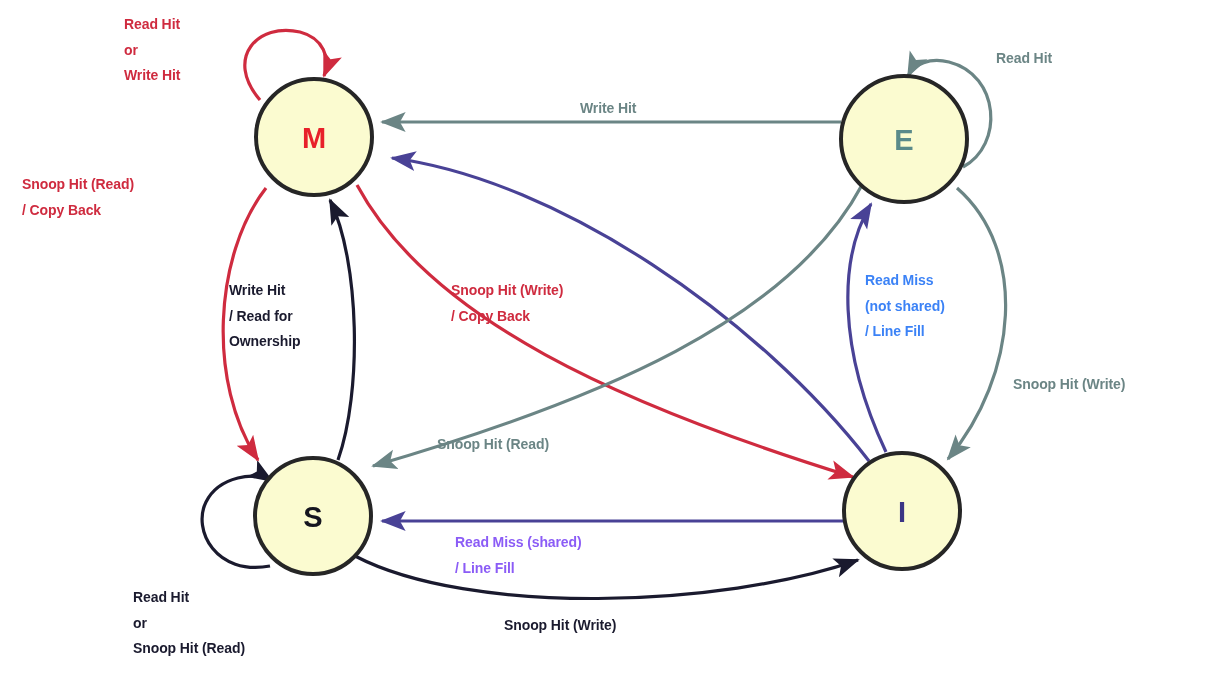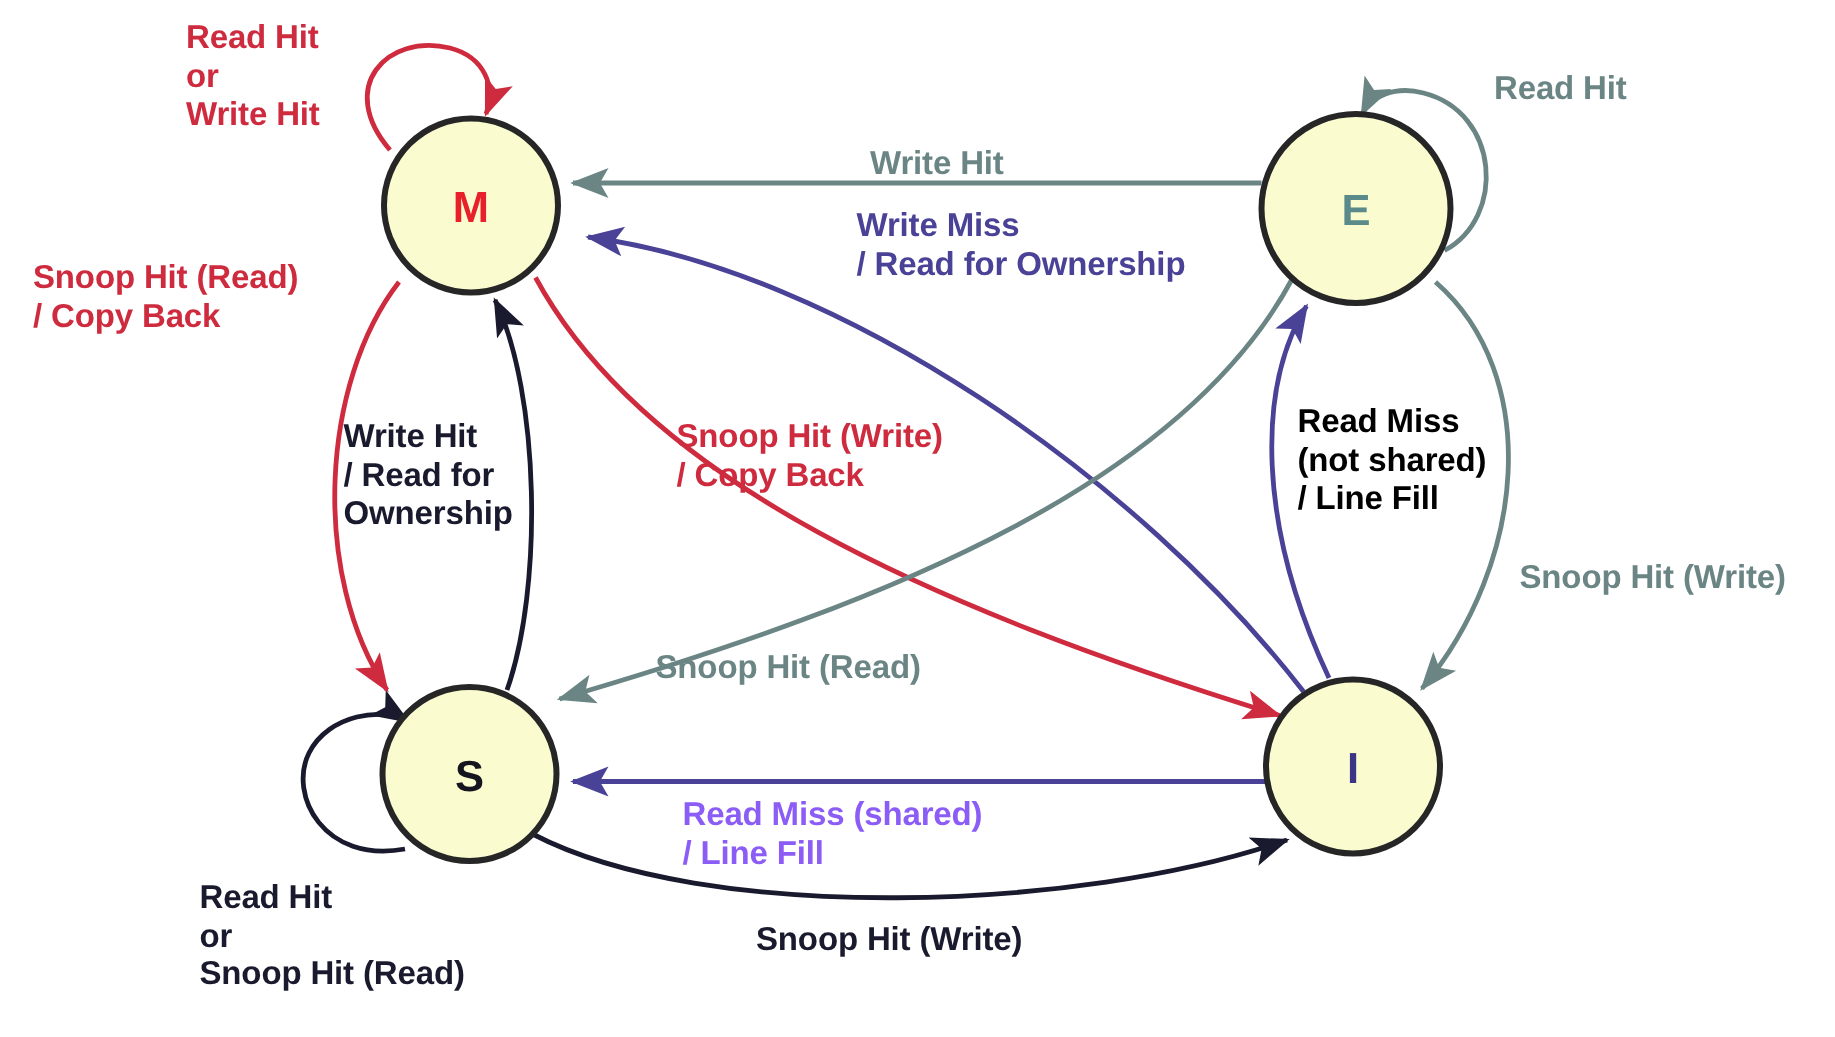--- a/index.html
+++ b/index.html
@@ -26,21 +26,21 @@
   }
   .state-label {
     font-family: "Liberation Sans", sans-serif;
     font-weight: bold;
     font-size: 29px;
   }
   .edge-label {
     position: absolute;
     font-family: "Liberation Sans", sans-serif;
     font-weight: bold;
-    font-size: 22px;
+    font-size: 14px;
     line-height: 25.5px;
     white-space: pre;
     letter-spacing: -0.1px;
   }
 </style>
 </head>
 <body>
 
 <div id="diagram-root">
 
@@ -108,34 +108,32 @@
   </svg>
 
   <div class="edge-label" style="left:124px; top:12px; color:#cf2b3f;">Read Hit
 or
 Write Hit</div>
 
   <div class="edge-label" style="left:996px; top:46px; color:#6b8585;">Read Hit</div>
 
   <div class="edge-label" style="left:580px; top:96px; color:#6b8585;">Write Hit</div>
 
-  <div class="edge-label" style="left:571px; top:137px; color:#494296;">Write Miss
-/ Read for Ownership</div>
 
   <div class="edge-label" style="left:22px; top:172px; color:#cf2b3f;">Snoop Hit (Read)
 / Copy Back</div>
 
   <div class="edge-label" style="left:229px; top:278px; color:#1a1a2e;">Write Hit
 / Read for
 Ownership</div>
 
   <div class="edge-label" style="left:451px; top:278px; color:#cf2b3f;">Snoop Hit (Write)
 / Copy Back</div>
 
-  <div class="edge-label" style="left:865px; top:268px; color:#000000;">Read Miss
+  <div class="edge-label" style="left:865px; top:268px; color:#3b82f6;">Read Miss
 (not shared)
 / Line Fill</div>
 
   <div class="edge-label" style="left:1013px; top:372px; color:#6b8585;">Snoop Hit (Write)</div>
 
   <div class="edge-label" style="left:437px; top:432px; color:#6b8585;">Snoop Hit (Read)</div>
 
   <div class="edge-label" style="left:455px; top:530px; color:#8b5cf6;">Read Miss (shared)
 / Line Fill</div>
 

